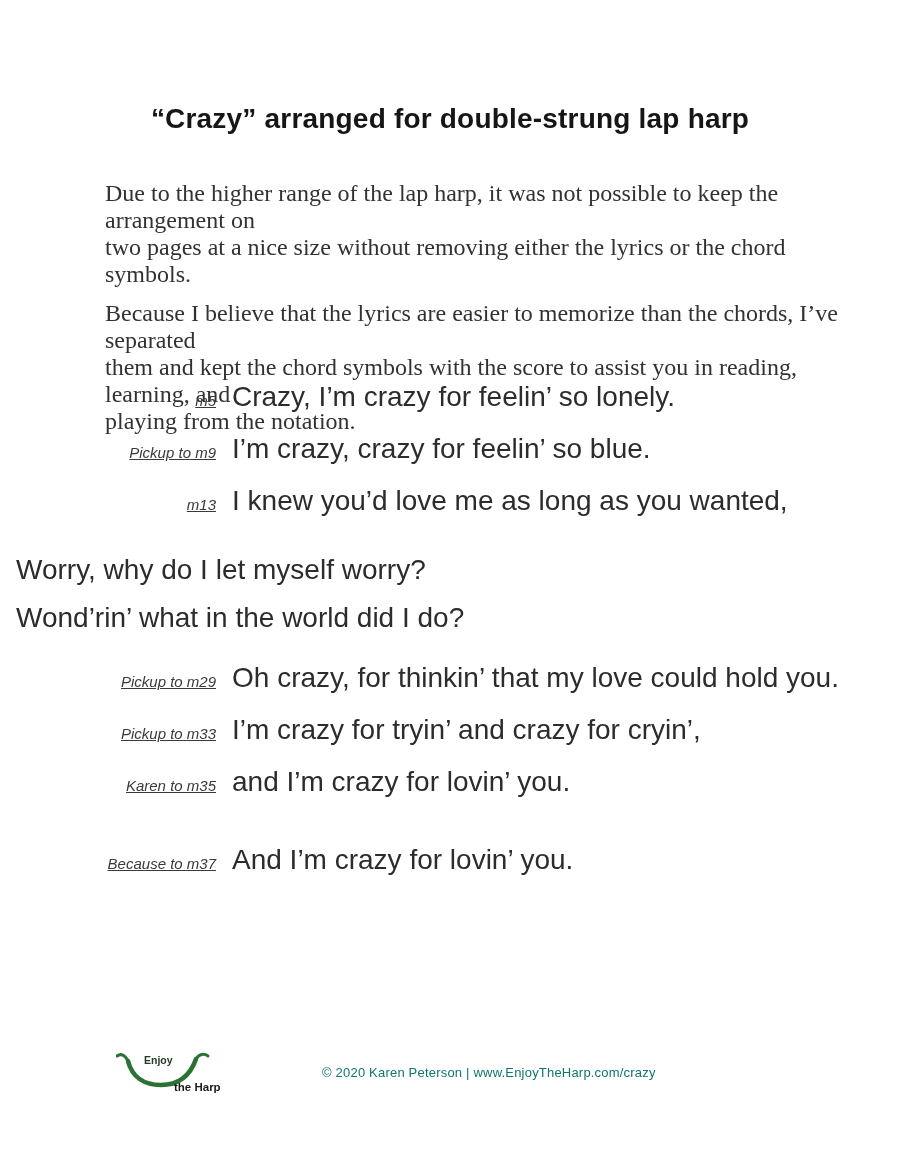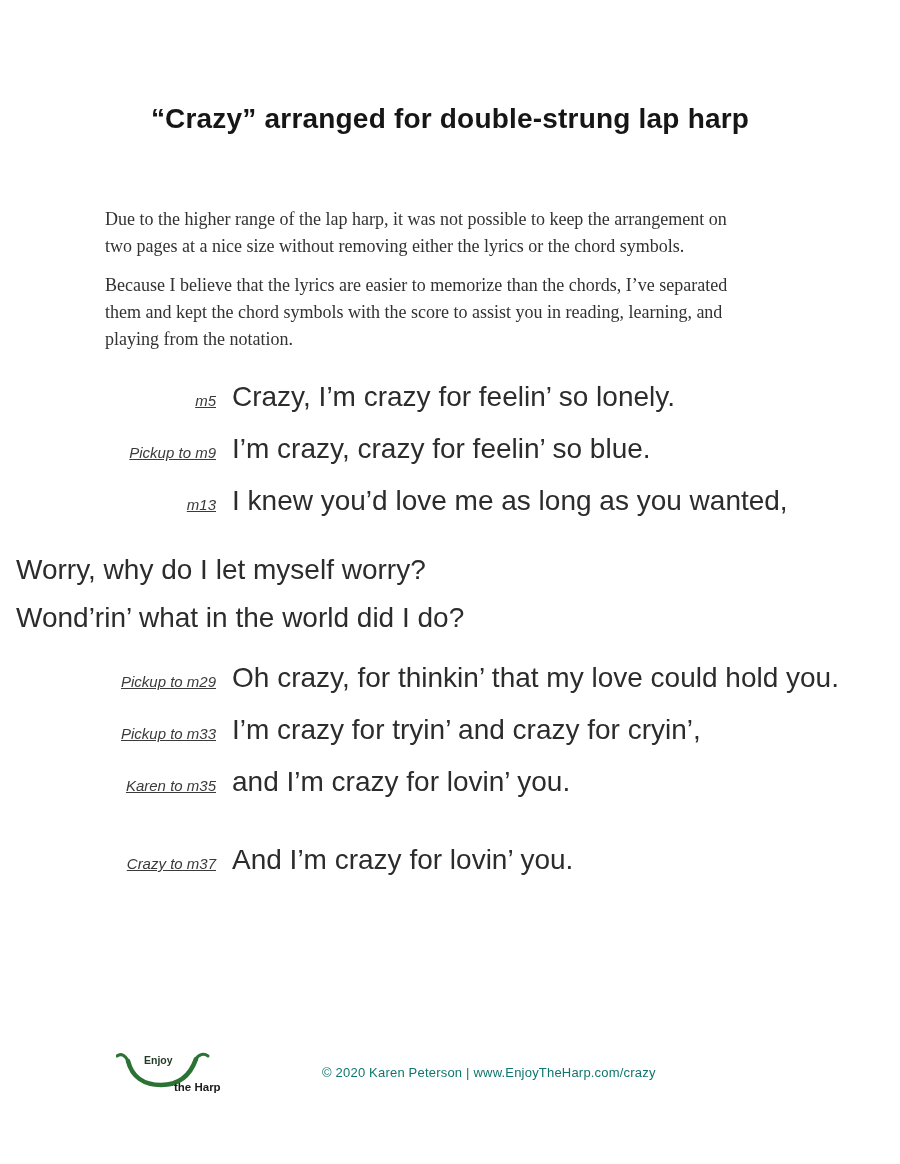--- a/index.html
+++ b/index.html
@@ -19,25 +19,25 @@
     margin: 0;
     text-align: center;
     font-size: 28px;
     font-weight: 700;
     letter-spacing: 0.2px;
     color: #161616;
     font-family: "Liberation Sans", sans-serif;
   }
   .intro {
     position: absolute;
-    top: 206px;
+    top: 180px;
     left: 105px;
     width: 750px;
     font-family: "Liberation Serif", serif;
-    font-size: 18px;
+    font-size: 24px;
     line-height: 27px;
     color: #323232;
   }
   .intro p {
     margin: 0 0 12px 0;
     white-space: pre-line;
   }
   .lyrics {
     position: absolute;
     top: 384px;
@@ -146,21 +146,21 @@
         <span class="lyric-text">I’m crazy for tryin’ and crazy for cryin’,</span>
       </div>
       <div class="lyric-row">
         <span class="measure-label">Karen to m35</span>
         <span class="lyric-text">and I’m crazy for lovin’ you.</span>
       </div>
     </div>
 
     <div class="stanza stanza-4">
       <div class="lyric-row">
-        <span class="measure-label">Crazy to m37</span>
+        <span class="measure-label">Because to m37</span>
         <span class="lyric-text">And I’m crazy for lovin’ you.</span>
       </div>
     </div>
 
   </div>
 
   <div class="footer">
     <svg class="logo" width="112" height="44" viewBox="0 0 112 44">
       <path d="M12,11 C16,27 28,35 45,35 C62,35 74,26 80,9" fill="none" stroke="#2b7235" stroke-width="4.6" stroke-linecap="round"></path>
       <path d="M12,11 C9,5 5,3 1,6" fill="none" stroke="#2b7235" stroke-width="3" stroke-linecap="round"></path>

